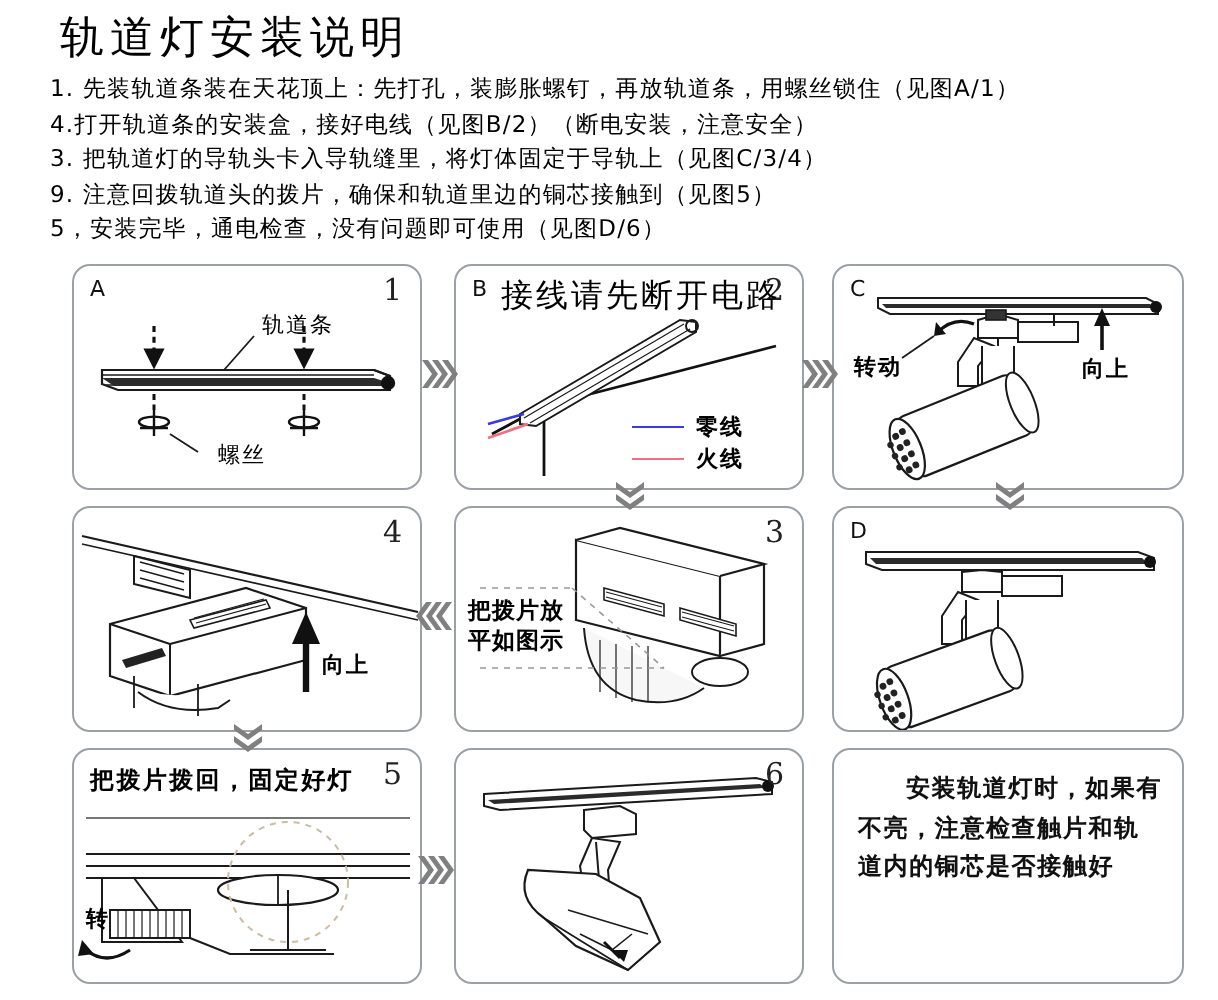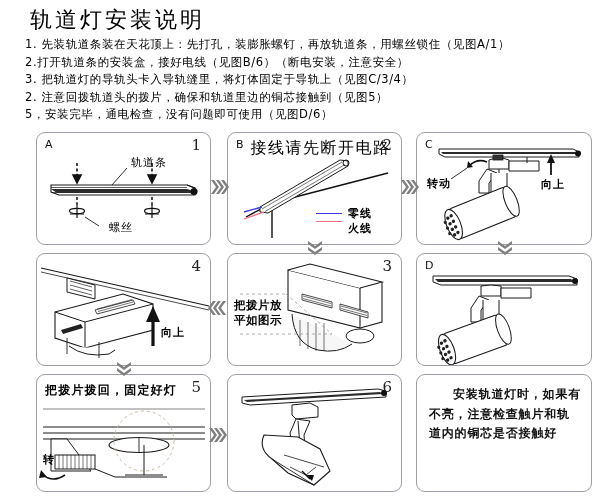--- a/index.html
+++ b/index.html
@@ -79,23 +79,23 @@
 </style>
 </head>
 <body>
 
 <div class="page">
 
   <div class="header">
     <div class="title">轨道灯安装说明</div>
     <div class="steps">
       <div class="step">1. 先装轨道条装在天花顶上：先打孔，装膨胀螺钉，再放轨道条，用螺丝锁住（见图A/1）</div>
-      <div class="step">2.打开轨道条的安装盒，接好电线（见图B/6）（断电安装，注意安全）</div>
+      <div class="step">4.打开轨道条的安装盒，接好电线（见图B/2）（断电安装，注意安全）</div>
       <div class="step">3. 把轨道灯的导轨头卡入导轨缝里，将灯体固定于导轨上（见图C/3/4）</div>
-      <div class="step">2. 注意回拨轨道头的拨片，确保和轨道里边的铜芯接触到（见图5）</div>
+      <div class="step">9. 注意回拨轨道头的拨片，确保和轨道里边的铜芯接触到（见图5）</div>
       <div class="step">5，安装完毕，通电检查，没有问题即可使用（见图D/6）</div>
     </div>
   </div>
 
   <div class="grid">
 
     <div class="panel c0 r0">
       <div class="corner-letter">A</div>
       <div class="corner-num">1</div>
       <svg width="175" height="113" viewBox="0 0 175 113">
@@ -152,21 +152,21 @@
 
         <path d="M16 79 L34 74" stroke="#3b3bdd" stroke-width="1.3" fill="none"></path>
         <path d="M16 86 L36 79" stroke="#ef6f7e" stroke-width="1.3" fill="none"></path>
       </svg>
 
       <div style="position:absolute;left:88px;top:72px;">
         <div style="display:flex;align-items:center;gap:6px;height:16px;">
           <span style="display:inline-block;width:26px;height:0;border-top:1.6px solid #3b3bdd;"></span>
           <span class="lbl-b" style="font-size:11px;letter-spacing:1px;">零线</span>
         </div>
-        <div style="display:flex;align-items:flex-start;gap:6px;height:16px;">
+        <div style="display:flex;align-items:center;gap:6px;height:16px;">
           <span style="display:inline-block;width:26px;height:0;border-top:1.6px solid #ef6f7e;"></span>
           <span class="lbl-b" style="font-size:11px;letter-spacing:1px;">火线</span>
         </div>
       </div>
     </div>
 
     <div class="panel c2 r0">
       <div class="corner-letter">C</div>
       <div class="corner-num"></div>
       <svg width="176" height="113" viewBox="0 0 176 113">

